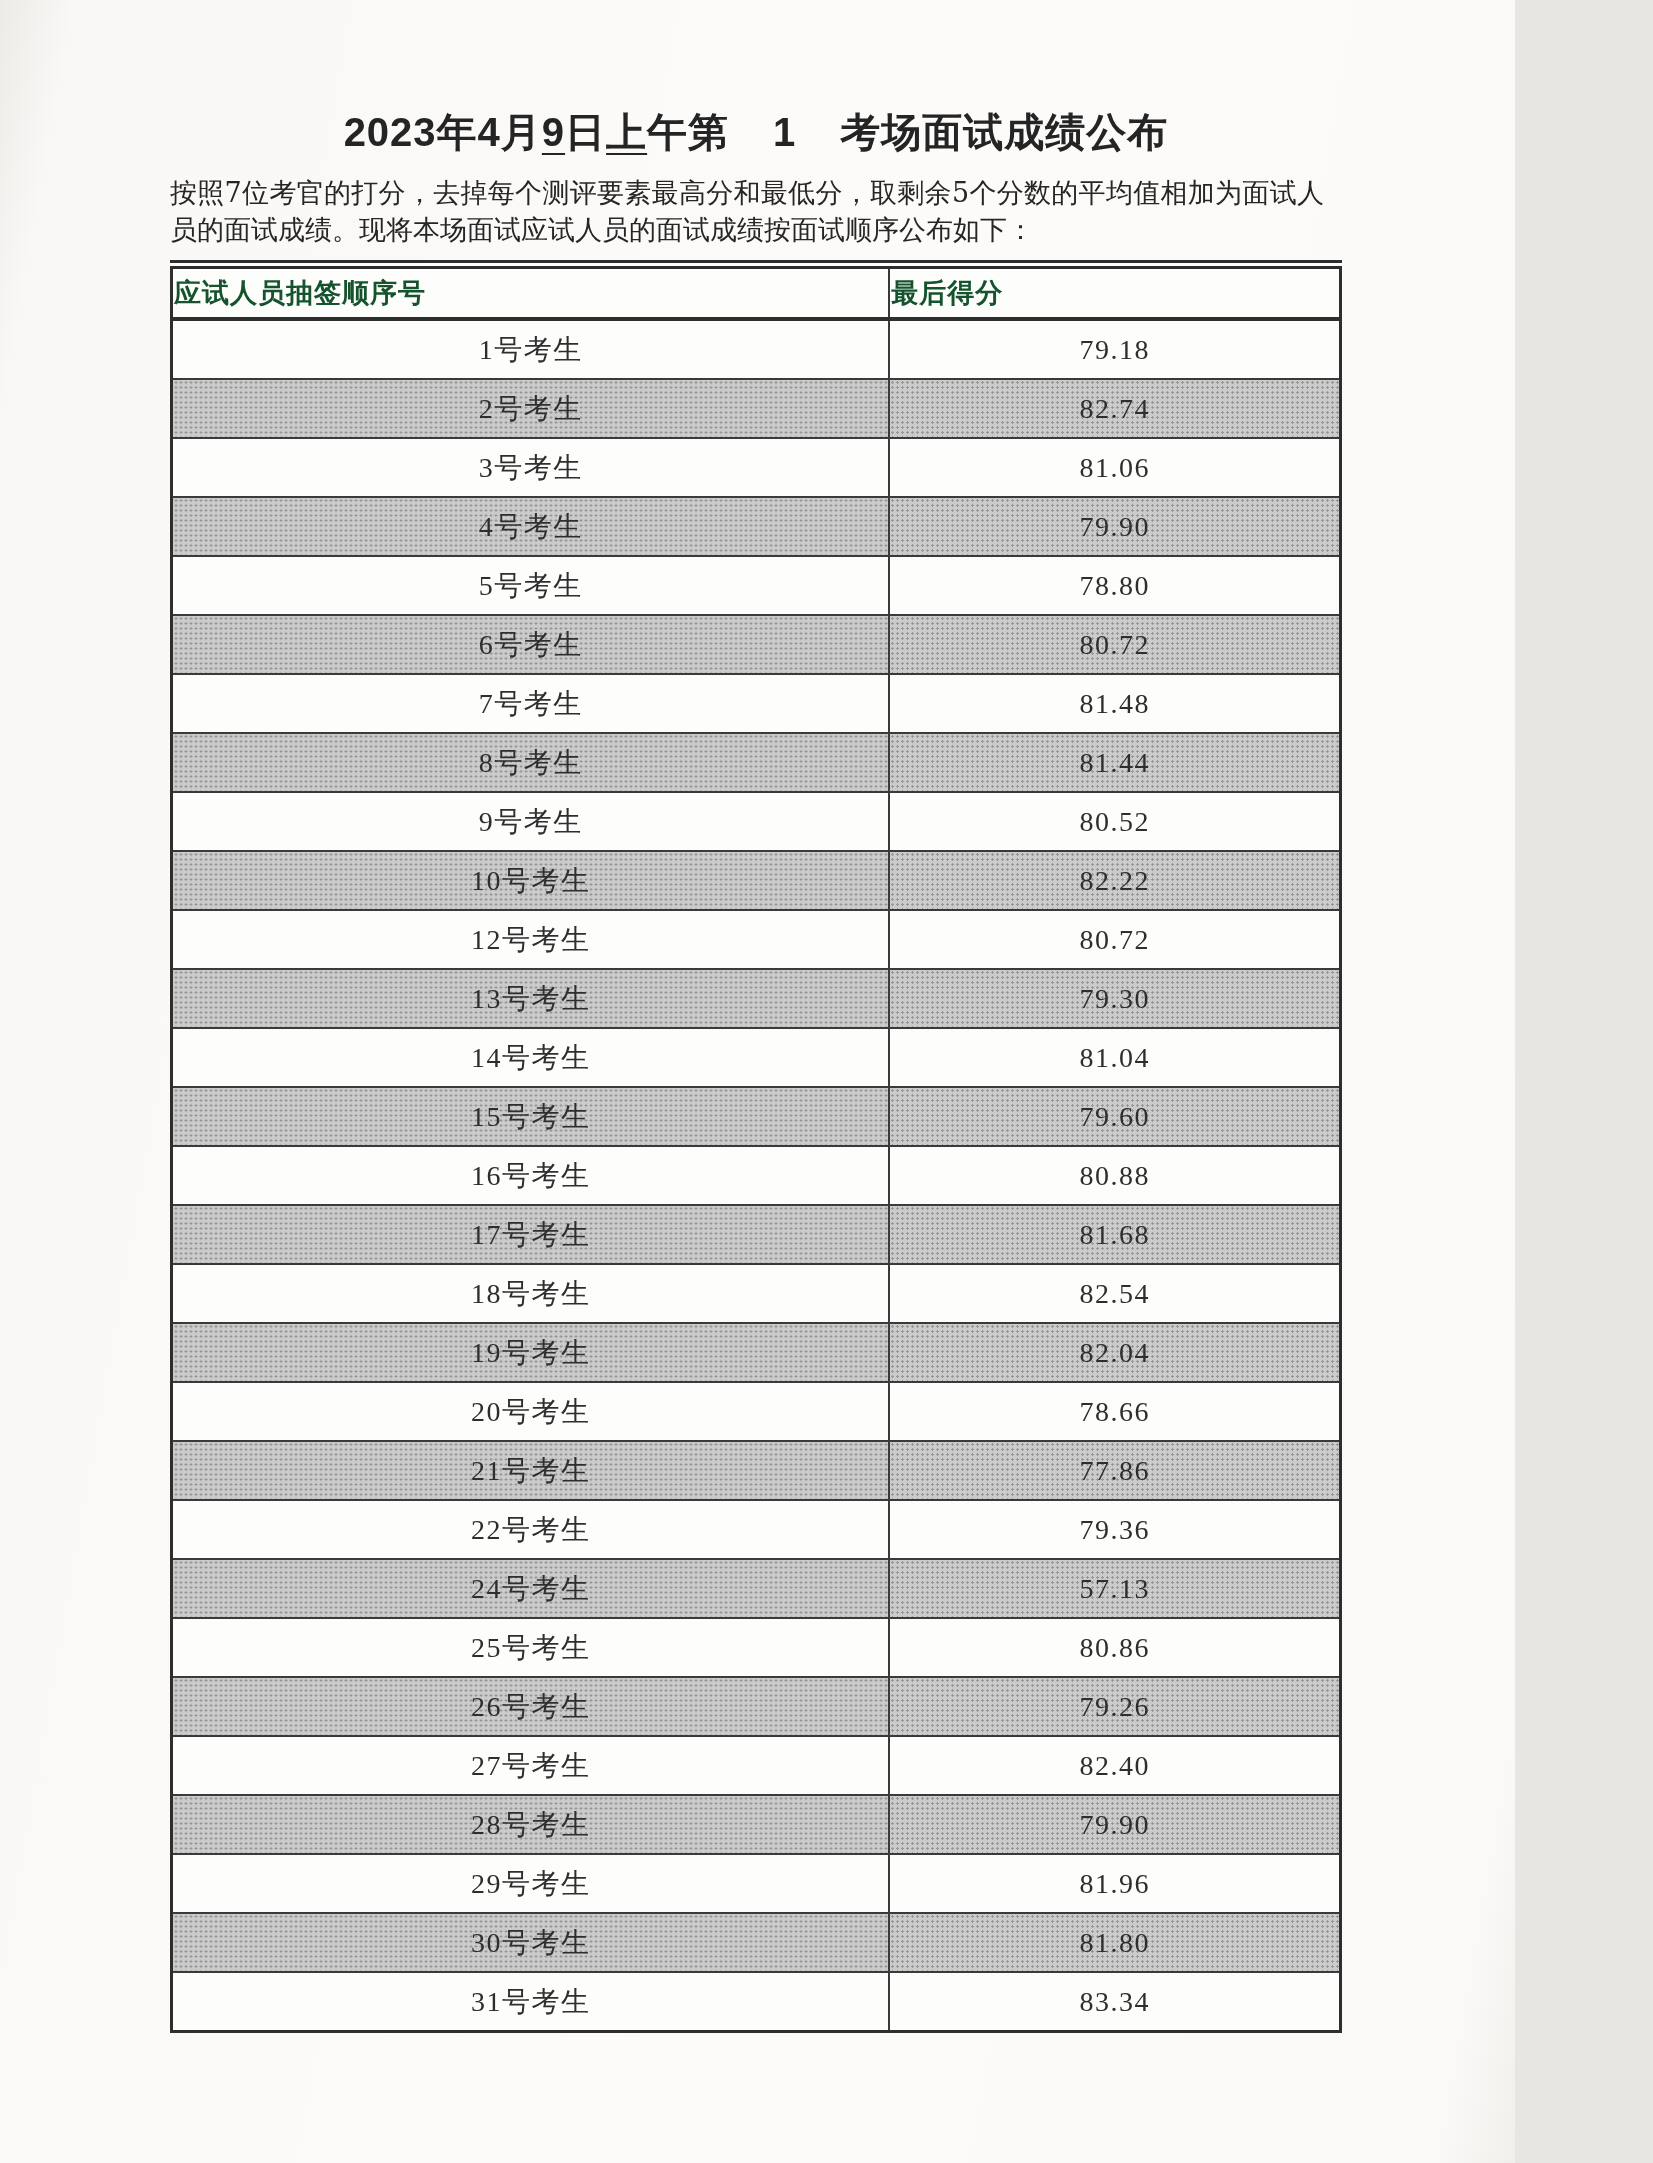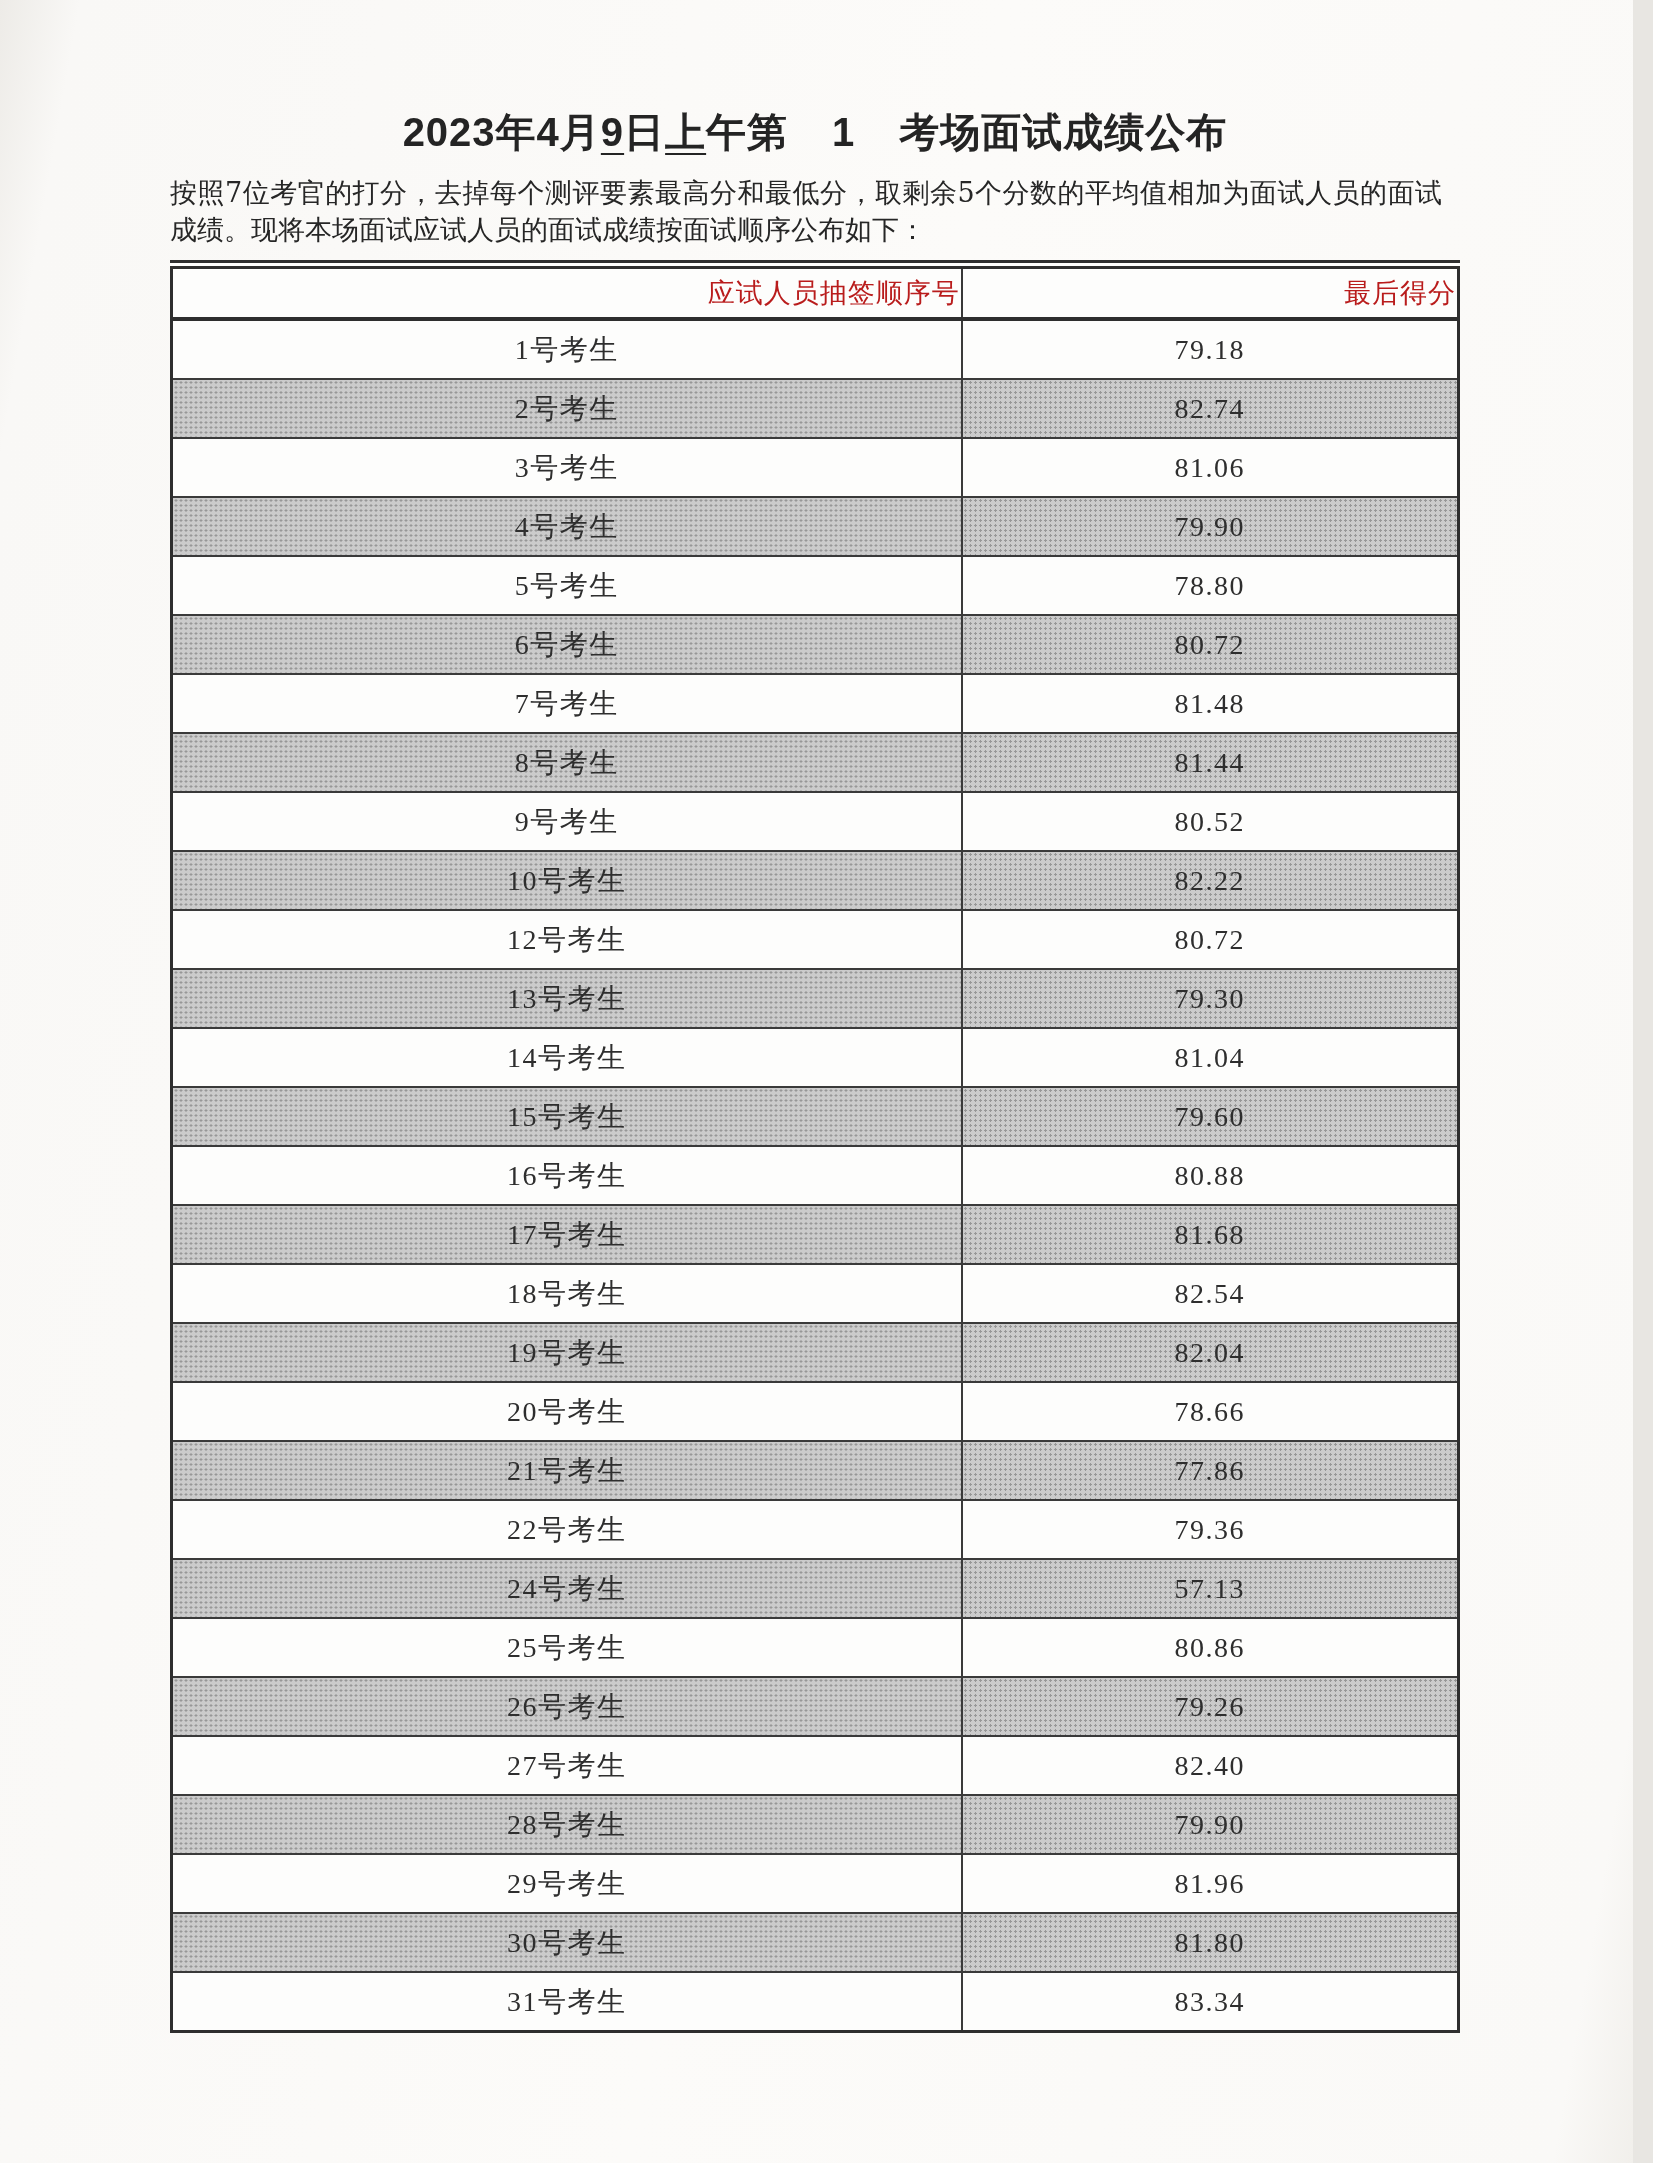--- a/index.html
+++ b/index.html
@@ -3,21 +3,21 @@
 <meta charset="utf-8">
 <style>
   html,body{margin:0;padding:0;}
   body{
     width:1653px;height:2163px;
     background:#e8e6e2;
     font-family:"Liberation Serif", serif;
   }
   .scan{
     position:relative;
-    width:1633px;height:2163px;
+    width:1515px;height:2163px;
     box-sizing:border-box;
     background:linear-gradient(100deg,#edebe7 0%,#f9f8f6 4%,#fcfbf9 50%,#faf9f7 96%,#f1efeb 100%);
     padding:106px 173px 0 170px;
     color:#2b2b2b;
     overflow:hidden;
   }
   .title{
     margin:0;
     font-family:"Liberation Sans", sans-serif;
     font-weight:700;
@@ -52,27 +52,27 @@
     border-collapse:collapse;
     table-layout:fixed;
     background:#fdfdfc;
   }
   table.score-table{
     border:3px solid #2e2e2e;
     border-top:9px double #2e2e2e;
   }
   .score-table th{
     height:46px;
-    font-weight:400;
+    font-weight:700;
     font-size:27px;
     letter-spacing:1px;
-    color:#b91c1c;
+    color:#14532d;
     border:2px solid #383838;
     border-bottom:4px solid #2e2e2e;
-    text-align:right;
+    text-align:left;
     vertical-align:middle;
   }
   .score-table td{
     height:55px;
     font-size:28px;
     letter-spacing:1.5px;
     color:#2e2e2e;
     border:2px solid #3a3a3a;
     text-align:center;
     vertical-align:middle;

